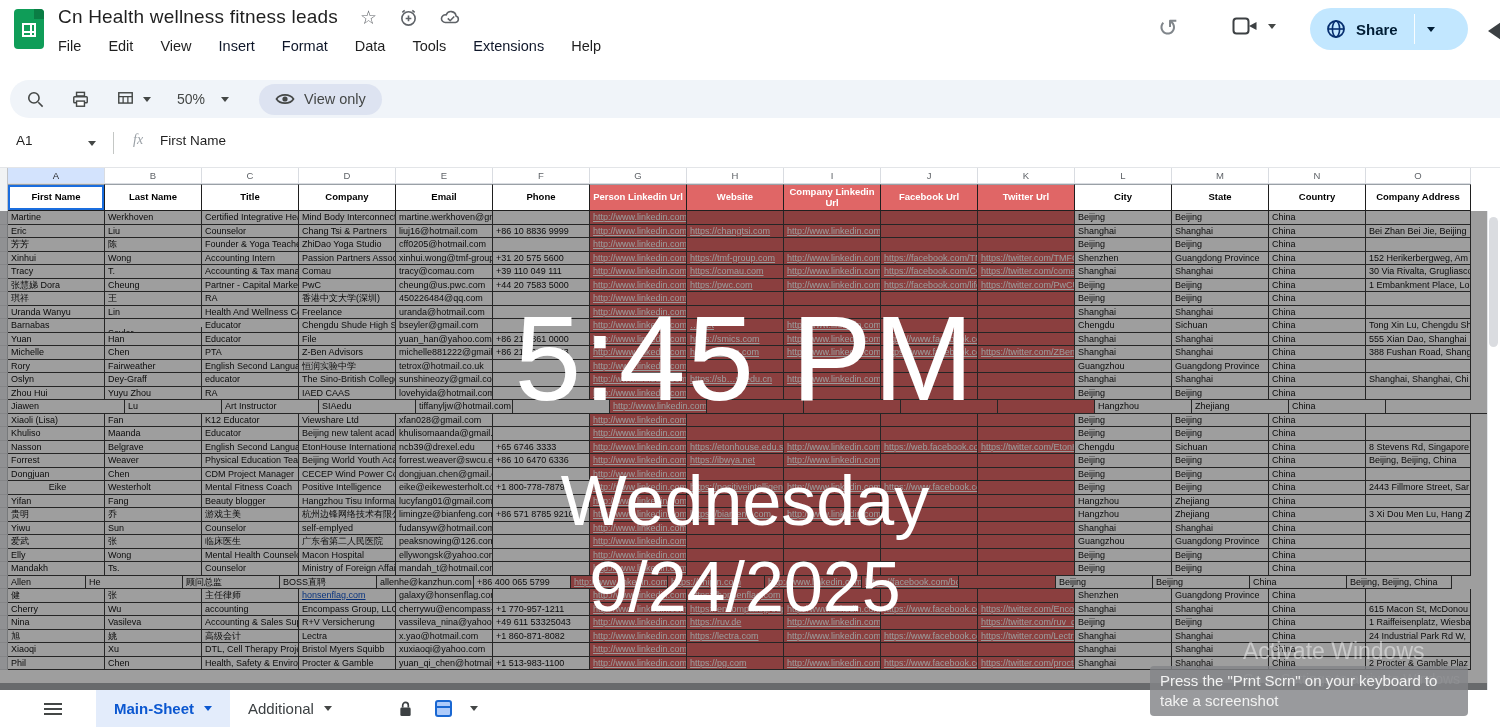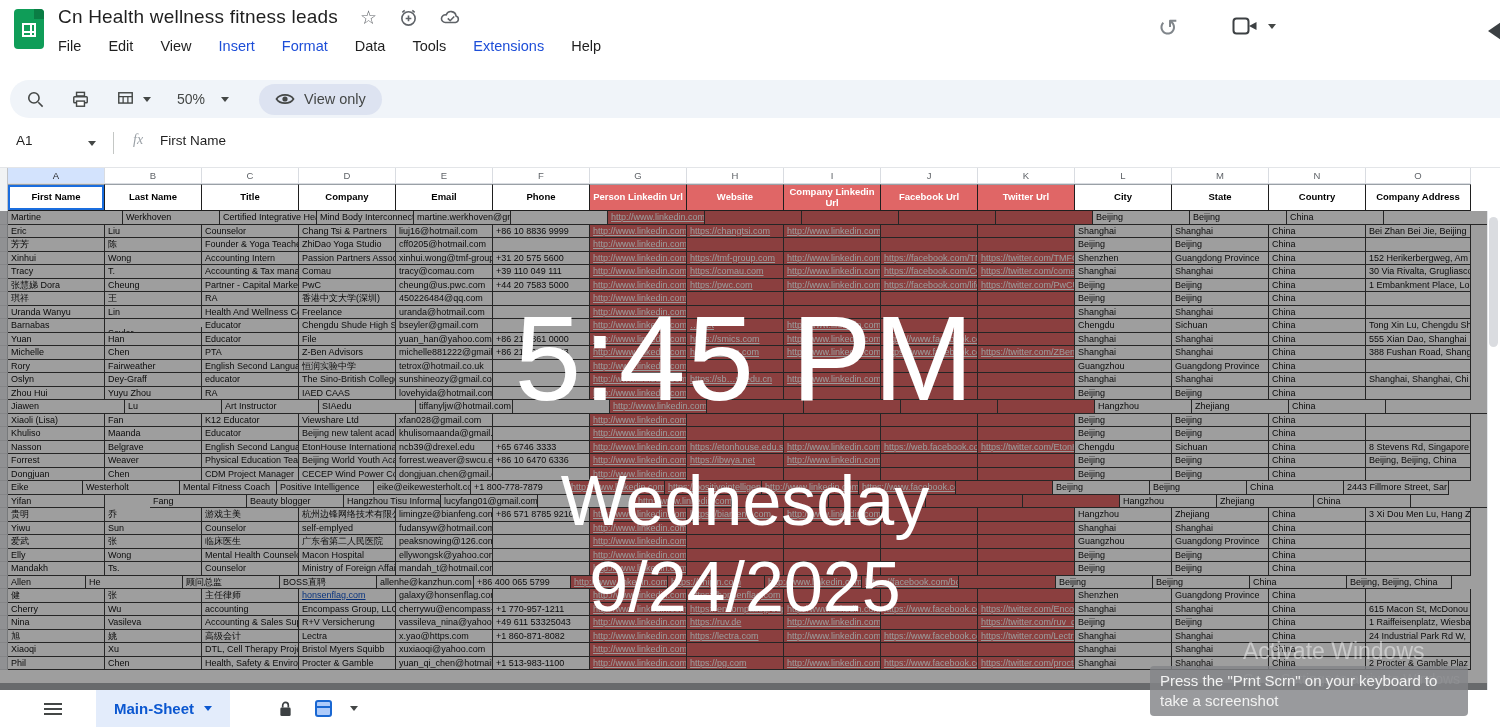--- a/index.html
+++ b/index.html
@@ -12,21 +12,21 @@
   .logo .fold { position:absolute; right:0; top:0; width:10px; height:10px; background:#0a7d44; border-radius:0 4px 0 0; }
   .logo .pane { position:absolute; left:8px; top:14px; width:14px; height:14px; background:
       linear-gradient(#fff,#fff) 0 6px/14px 2px no-repeat,
       linear-gradient(#fff,#fff) 6px 0/2px 14px no-repeat,
       linear-gradient(transparent,transparent); border:2px solid #fff; }
   .title-row { position:absolute; left:58px; top:6px; display:flex; align-items:center; gap:22px; }
   .doc-title { font-size:19px; color:#1f1f1f; letter-spacing:.2px; }
   .tiny-ic { color:#5f6368; font-size:19px; line-height:1; }
   .menubar { position:absolute; left:58px; top:38px; display:flex; gap:27px; font-size:14.5px; color:#1f1f1f; }
   .menubar .mi { cursor:default; }
-  .menubar .mi.dis { color:#1d4ed8; }
+  .menubar .mi.dis { color:#0f172a; }
   .hist { position:absolute; left:1158px; top:14px; font-size:24px; color:#80868b; }
   .camwrap { position:absolute; left:1232px; top:16px; display:flex; align-items:center; gap:10px; }
   .share { position:absolute; left:1310px; top:8px; width:158px; height:42px; background:#c2e7ff; border-radius:21px; display:flex; align-items:center; }
   .share .lbl { font-size:15px; font-weight:bold; color:#001d35; margin-left:10px; }
   .share .sep { width:1px; height:30px; background:rgba(255,255,255,.9); margin-left:16px; }
   .share .car { margin-left:12px; }
   .edge-arrow { position:absolute; right:-4px; top:20px; width:0; height:0; border-top:11px solid transparent; border-bottom:11px solid transparent; border-right:16px solid #3c4043; }
   .caret { width:0; height:0; border-left:4.5px solid transparent; border-right:4.5px solid transparent; border-top:5.5px solid #444746; display:inline-block; }
   .caret.blue { border-top-color:#0b57d0; }
 
@@ -136,20 +136,32 @@
 
     <span class="hist">↺</span>
     <div class="camwrap">
       <span>
         <svg width="26" height="20" viewBox="0 0 26 20">
             <rect x="1.5" y="2.5" width="15" height="15" rx="3" fill="none" stroke="#3c4043" stroke-width="2"></rect>
             <path d="M17 10 l7.5 -4 v8 z" fill="#3c4043"></path>
           </svg>
       </span>
       <span class="caret"></span>
+    </div>
+    <div class="share">
+      <span style="margin-left:16px">
+        <svg width="20" height="20" viewBox="0 0 20 20">
+            <circle cx="10" cy="10" r="8" fill="none" stroke="#062e6f" stroke-width="1.8"></circle>
+            <ellipse cx="10" cy="10" rx="3.6" ry="8" fill="none" stroke="#062e6f" stroke-width="1.6"></ellipse>
+            <path d="M2 10h16" stroke="#062e6f" stroke-width="1.6"></path>
+          </svg>
+      </span>
+      <span class="lbl">Share</span>
+      <span class="sep"></span>
+      <span class="caret car" style="border-top-color:#001d35"></span>
     </div>
     <div class="edge-arrow"></div>
   </div>
 
   <div class="toolbar">
     <span class="ic">
       <svg width="19" height="19" viewBox="0 0 24 24">
           <circle cx="10" cy="10" r="6.5" fill="none" stroke="#444746" stroke-width="2"></circle>
           <path d="M15.5 15.5 L21 21" stroke="#444746" stroke-width="2"></path>
         </svg>
@@ -224,21 +236,21 @@
         <div class="hc red" style="width: 97px;">Twitter Url</div>
         <div class="hc" style="width: 97px;">City</div>
         <div class="hc" style="width: 97px;">State</div>
         <div class="hc" style="width: 97px;">Country</div>
         <div class="hc" style="width: 105px;">Company Address</div>
         <div class="filler"></div>
       </div>
     <div id="datarows">
         <div class="drow">
           <div class="gut"></div>
-          <div class="dc" style="width: 115px;">Martine</div>
+          <div class="dc" style="width: 97px;">Martine</div>
           <div class="dc" style="width: 97px;">Werkhoven</div>
           <div class="dc" style="width: 97px;">Certified Integrative Heal</div>
           <div class="dc" style="width: 97px;">Mind Body Interconnecte</div>
           <div class="dc" style="width: 97px;">martine.werkhoven@gma</div>
           <div class="dc" style="width: 97px;"></div>
           <div class="dc red wlink" style="width: 97px;">http://www.linkedin.com/in</div>
           <div class="dc red" style="width: 97px;"></div>
           <div class="dc red" style="width: 97px;"></div>
           <div class="dc red" style="width: 97px;"></div>
           <div class="dc red" style="width: 97px;"></div>
@@ -604,41 +616,41 @@
           <div class="dc red" style="width: 97px;"></div>
           <div class="dc red" style="width: 97px;"></div>
           <div class="dc" style="width: 97px;">Beijing</div>
           <div class="dc" style="width: 97px;">Beijing</div>
           <div class="dc" style="width: 97px;">China</div>
           <div class="dc" style="width: 105px;"></div>
           <div class="filler"></div>
         </div>
         <div class="drow">
           <div class="gut"></div>
-          <div class="dc" style="width: 75px;">Eike</div>
+          <div class="dc" style="width: 97px; text-align: center;">Eike</div>
           <div class="dc" style="width: 97px;">Westerholt</div>
           <div class="dc" style="width: 97px;">Mental Fitness Coach</div>
           <div class="dc" style="width: 97px;">Positive Intelligence</div>
           <div class="dc" style="width: 97px;">eike@eikewesterholt.com</div>
           <div class="dc" style="width: 97px;">+1 800-778-7879</div>
           <div class="dc red wlink" style="width: 97px;">http://www.linkedin.com/in</div>
           <div class="dc red wlink" style="width: 97px;">https://positiveintelligence</div>
           <div class="dc red wlink" style="width: 97px;">http://www.linkedin.com/c</div>
           <div class="dc red wlink" style="width: 97px;">https://www.facebook.com</div>
           <div class="dc red" style="width: 97px;"></div>
           <div class="dc" style="width: 97px;">Beijing</div>
           <div class="dc" style="width: 97px;">Beijing</div>
           <div class="dc" style="width: 97px;">China</div>
           <div class="dc" style="width: 105px;">2443 Fillmore Street, Sar</div>
           <div class="filler"></div>
         </div>
         <div class="drow">
           <div class="gut"></div>
           <div class="dc" style="width: 97px;">Yifan</div>
-          <div class="dc" style="width: 97px; margin-left: 45px;">Fang</div>
+          <div class="dc" style="width: 97px;">Fang</div>
           <div class="dc" style="width: 97px;">Beauty blogger</div>
           <div class="dc" style="width: 97px;">Hangzhou Tisu Informatio</div>
           <div class="dc" style="width: 97px;">lucyfang01@gmail.com</div>
           <div class="dc" style="width: 97px;"></div>
           <div class="dc red wlink" style="width: 97px;">http://www.linkedin.com/in</div>
           <div class="dc red" style="width: 97px;"></div>
           <div class="dc red" style="width: 97px;"></div>
           <div class="dc red" style="width: 97px;"></div>
           <div class="dc red" style="width: 97px;"></div>
           <div class="dc" style="width: 97px;">Hangzhou</div>
@@ -817,21 +829,21 @@
           <div class="dc" style="width: 97px;">China</div>
           <div class="dc" style="width: 105px;">1 Raiffeisenplatz, Wiesba</div>
           <div class="filler"></div>
         </div>
         <div class="drow">
           <div class="gut"></div>
           <div class="dc" style="width: 97px;">旭</div>
           <div class="dc" style="width: 97px;">姚</div>
           <div class="dc" style="width: 97px;">高级会计</div>
           <div class="dc" style="width: 97px;">Lectra</div>
-          <div class="dc" style="width: 97px;">x.yao@https.com</div>
+          <div class="dc" style="width: 97px;">x.yao@hotmail.com</div>
           <div class="dc" style="width: 97px;">+1 860-871-8082</div>
           <div class="dc red wlink" style="width: 97px;">http://www.linkedin.com/in</div>
           <div class="dc red wlink" style="width: 97px;">https://lectra.com</div>
           <div class="dc red wlink" style="width: 97px;">http://www.linkedin.com/c</div>
           <div class="dc red wlink" style="width: 97px;">https://www.facebook.co</div>
           <div class="dc red wlink" style="width: 97px;">https://twitter.com/LectraF</div>
           <div class="dc" style="width: 97px;">Shanghai</div>
           <div class="dc" style="width: 97px;">Shanghai</div>
           <div class="dc" style="width: 97px;">China</div>
           <div class="dc" style="width: 105px;">24 Industrial Park Rd W,</div>
@@ -896,20 +908,24 @@
   </div>
 
   <div class="tooltip">Press the "Prnt Scrn" on your keyboard to take a screenshot</div>
 
   <div class="tabbar">
     <div class="hamb"></div>
     <div class="tabs" id="tabs">
         <div class="tab active">
           <span>Main-Sheet</span>
           <span class="caret blue"></span>
+        </div>
+        <div class="tab">
+          <span>Additional</span>
+          <span class="caret"></span>
         </div>
       </div>
     <span class="locki">
       <svg width="15" height="18" viewBox="0 0 16 19">
           <rect x="2.5" y="8" width="11" height="9" rx="1.5" fill="#3c4043"></rect>
           <path d="M5 8 V5.5 a3 3 0 0 1 6 0 V8" fill="none" stroke="#3c4043" stroke-width="1.8"></path>
         </svg>
     </span>
     <span class="sheetsw"></span>
     <span class="caret endcaret"></span>

